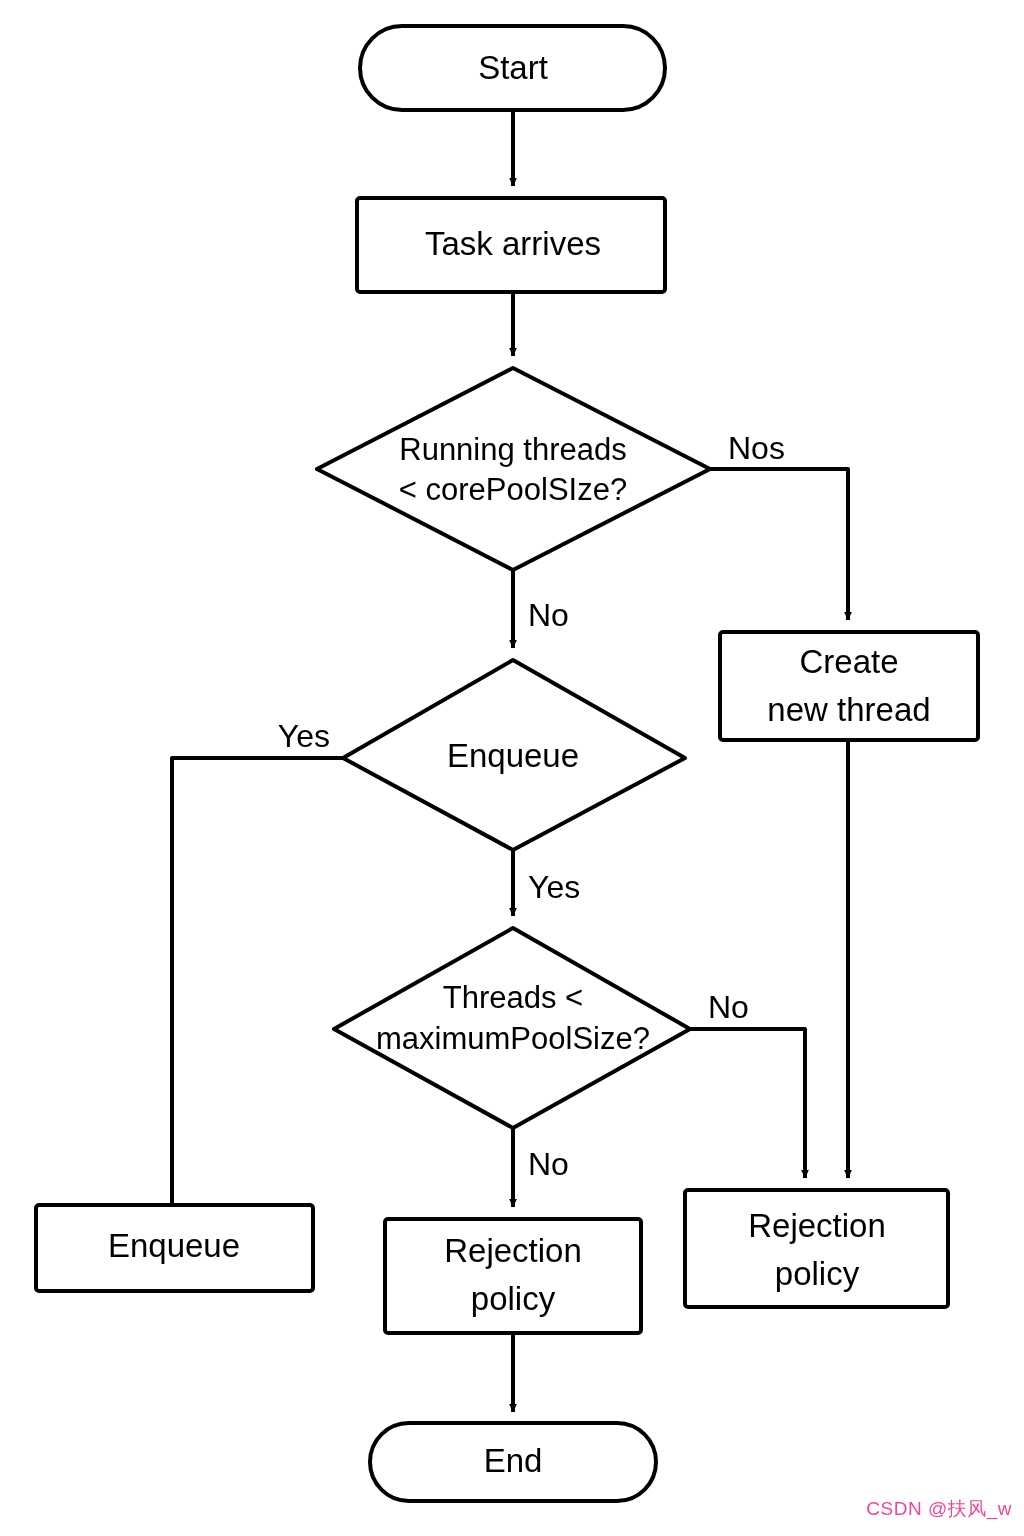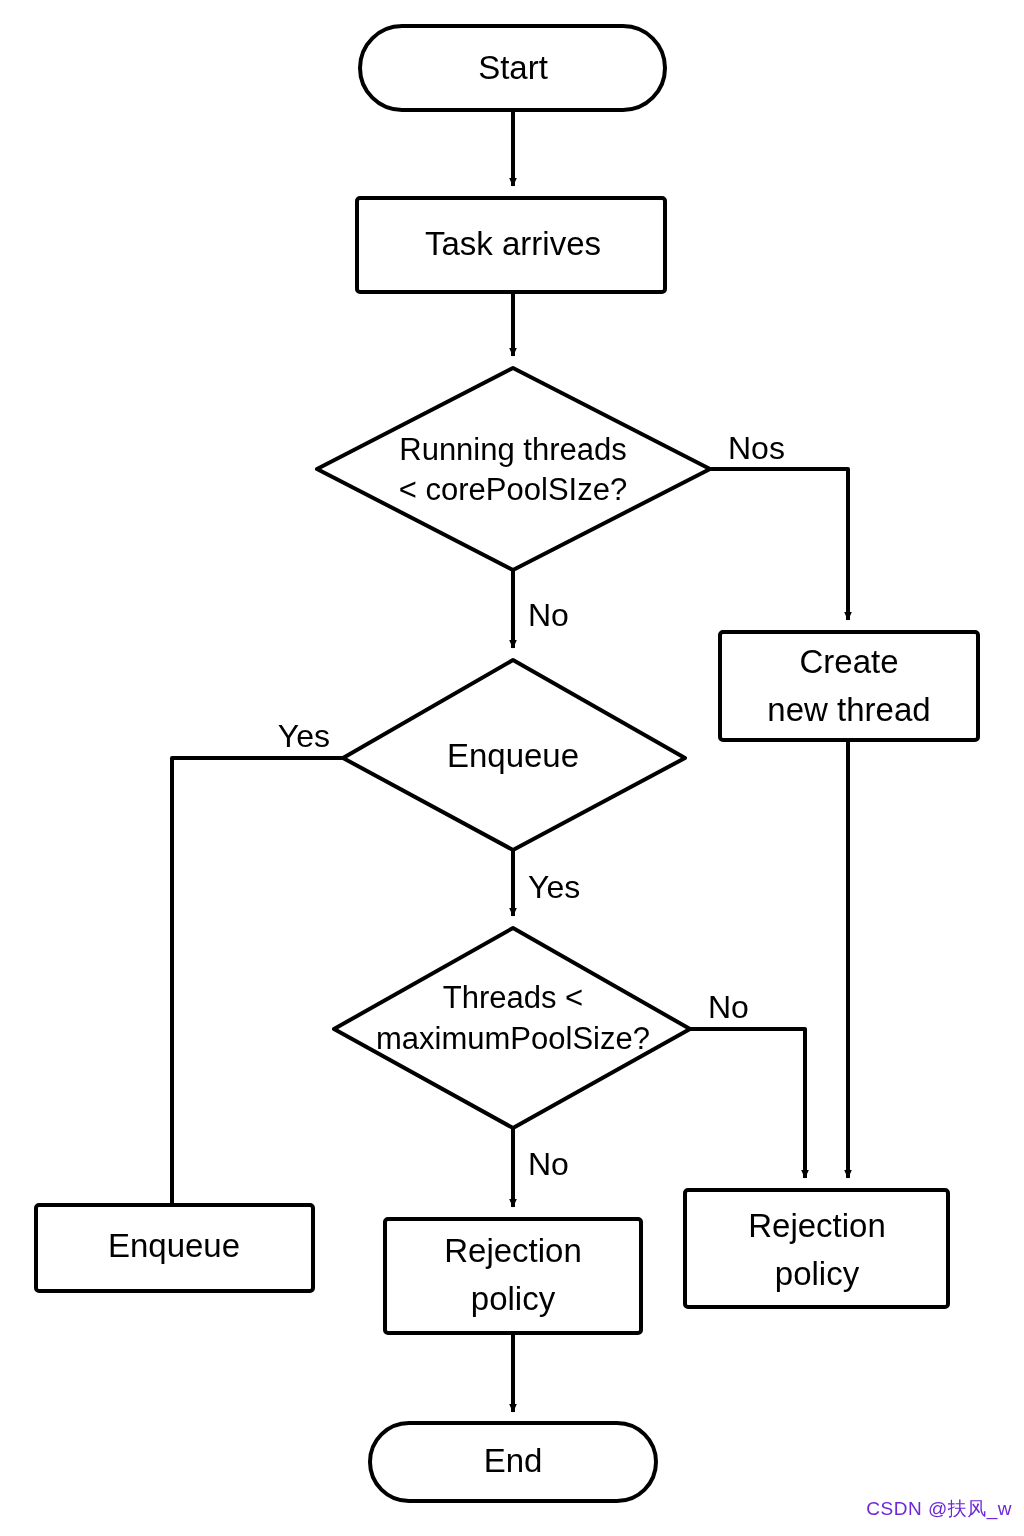--- a/index.html
+++ b/index.html
@@ -50,21 +50,21 @@
     fill: #000000;
     dominant-baseline: middle;
     white-space: pre;
   }
   .watermark {
     position: absolute;
     right: 12px;
     bottom: 14px;
     font-family: "Liberation Sans", sans-serif;
     font-size: 19px;
-    color: #6d28d9;
+    color: #ec4899;
     letter-spacing: 0.5px;
     user-select: none;
   }
 </style>
 </head>
 <body>
 
 <svg id="flow-root" viewBox="0 0 1024 1536" xmlns="http://www.w3.org/2000/svg">
 
   <defs>

